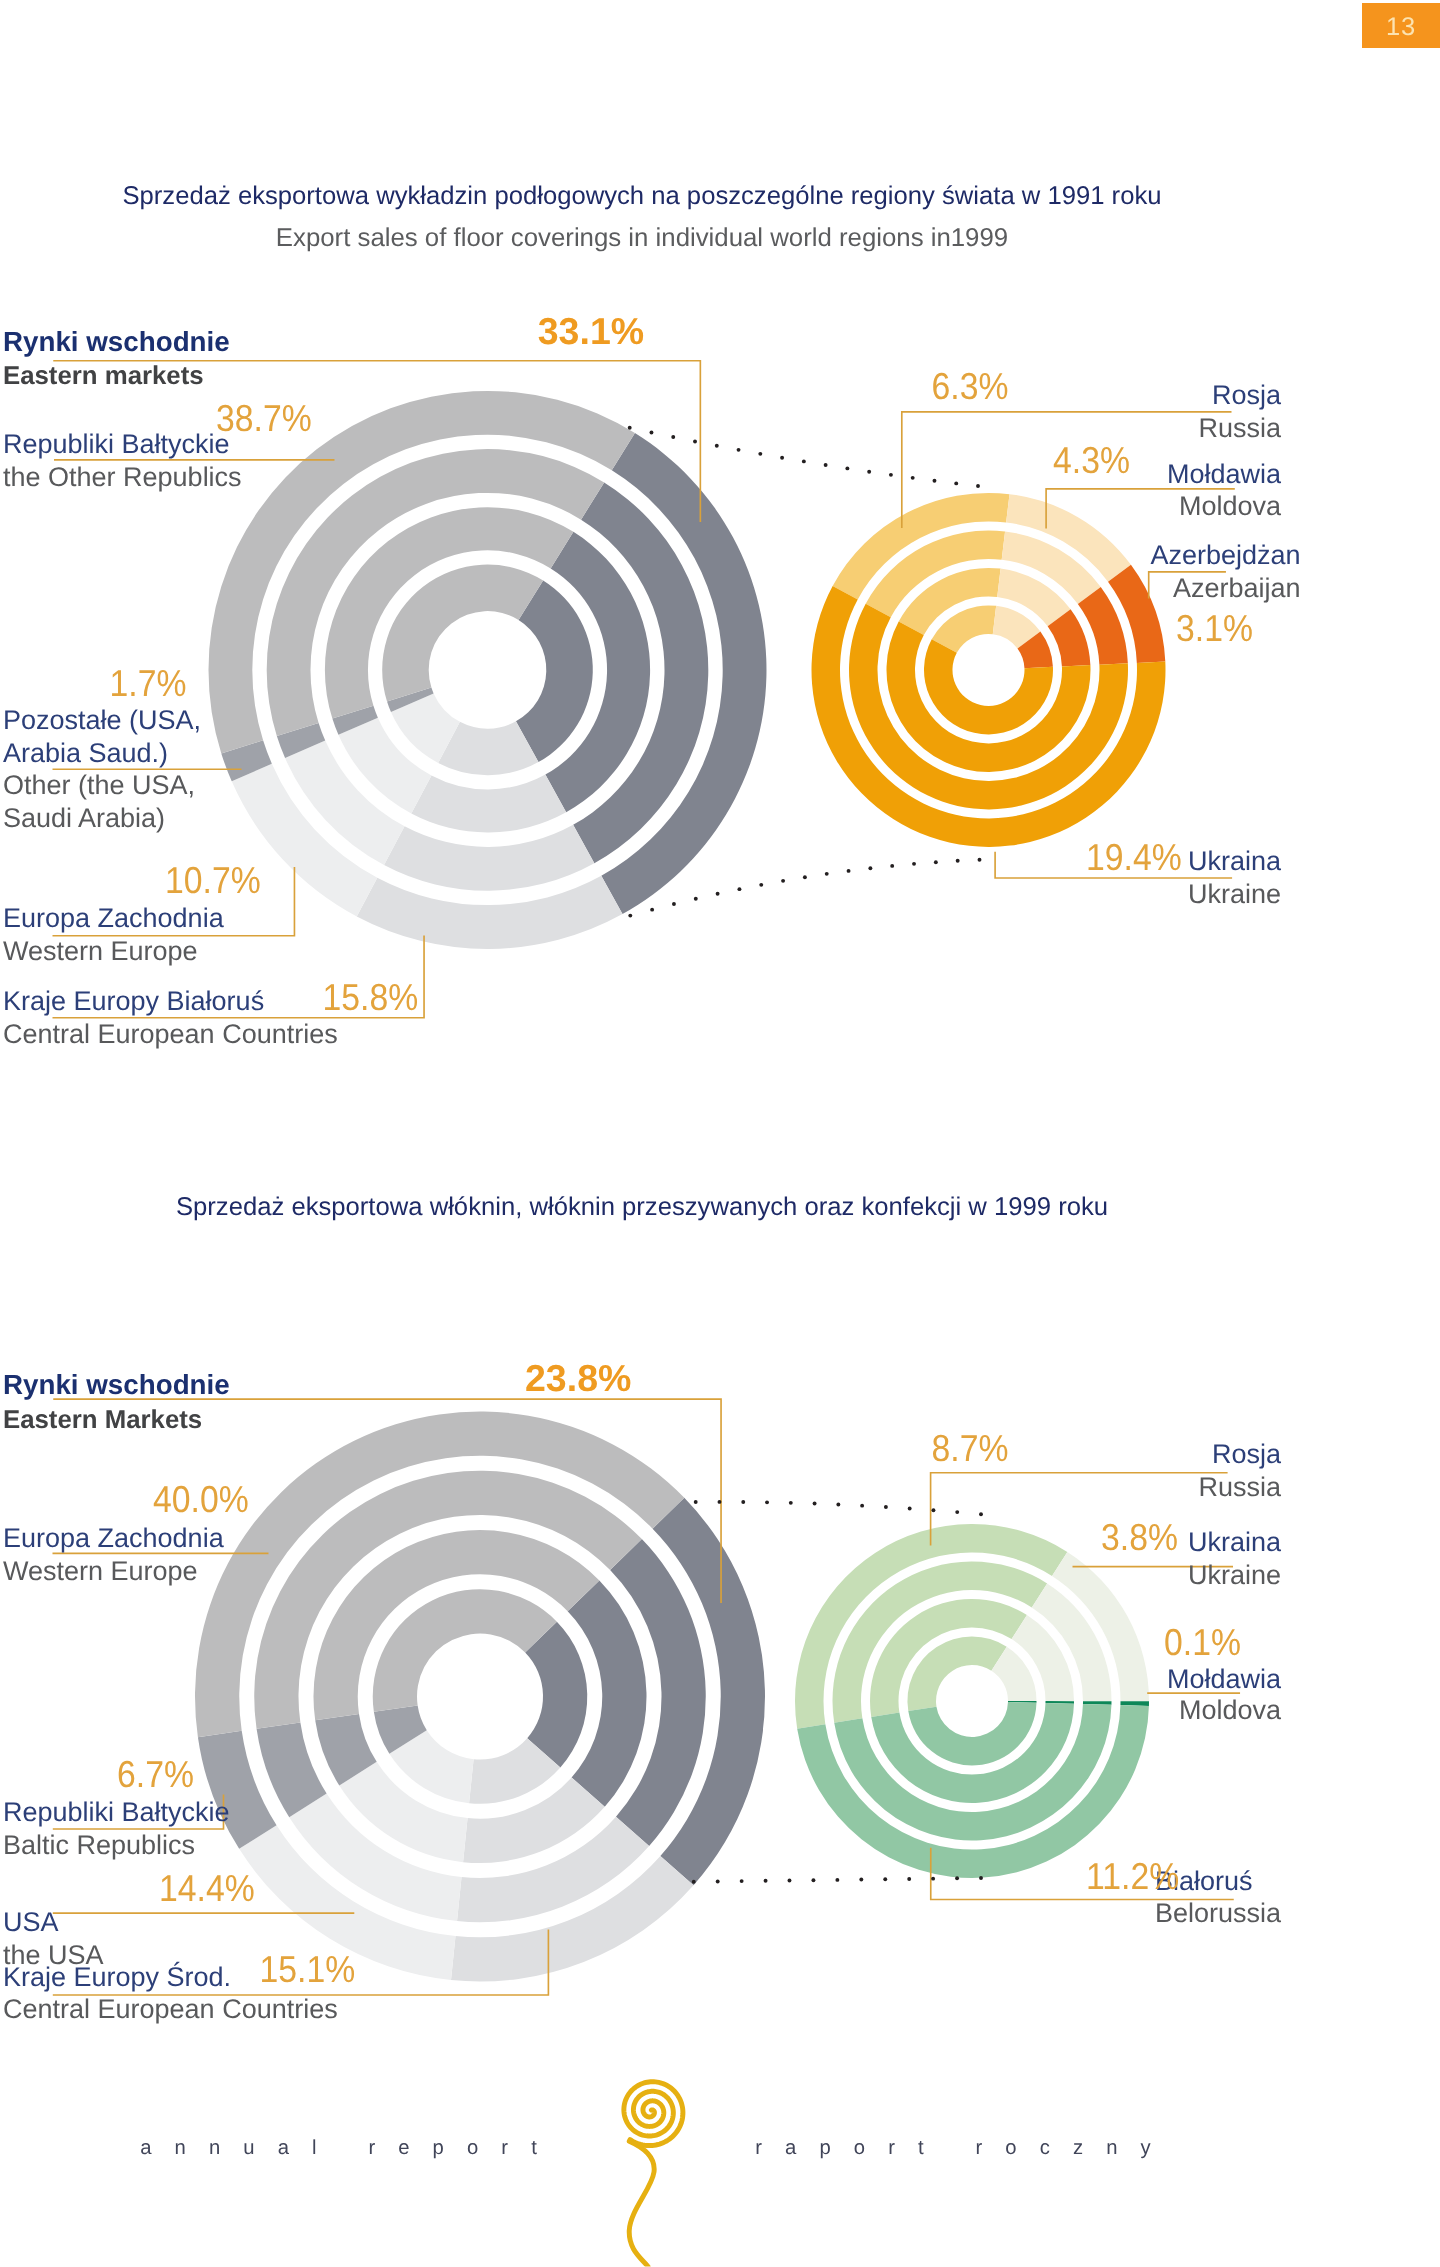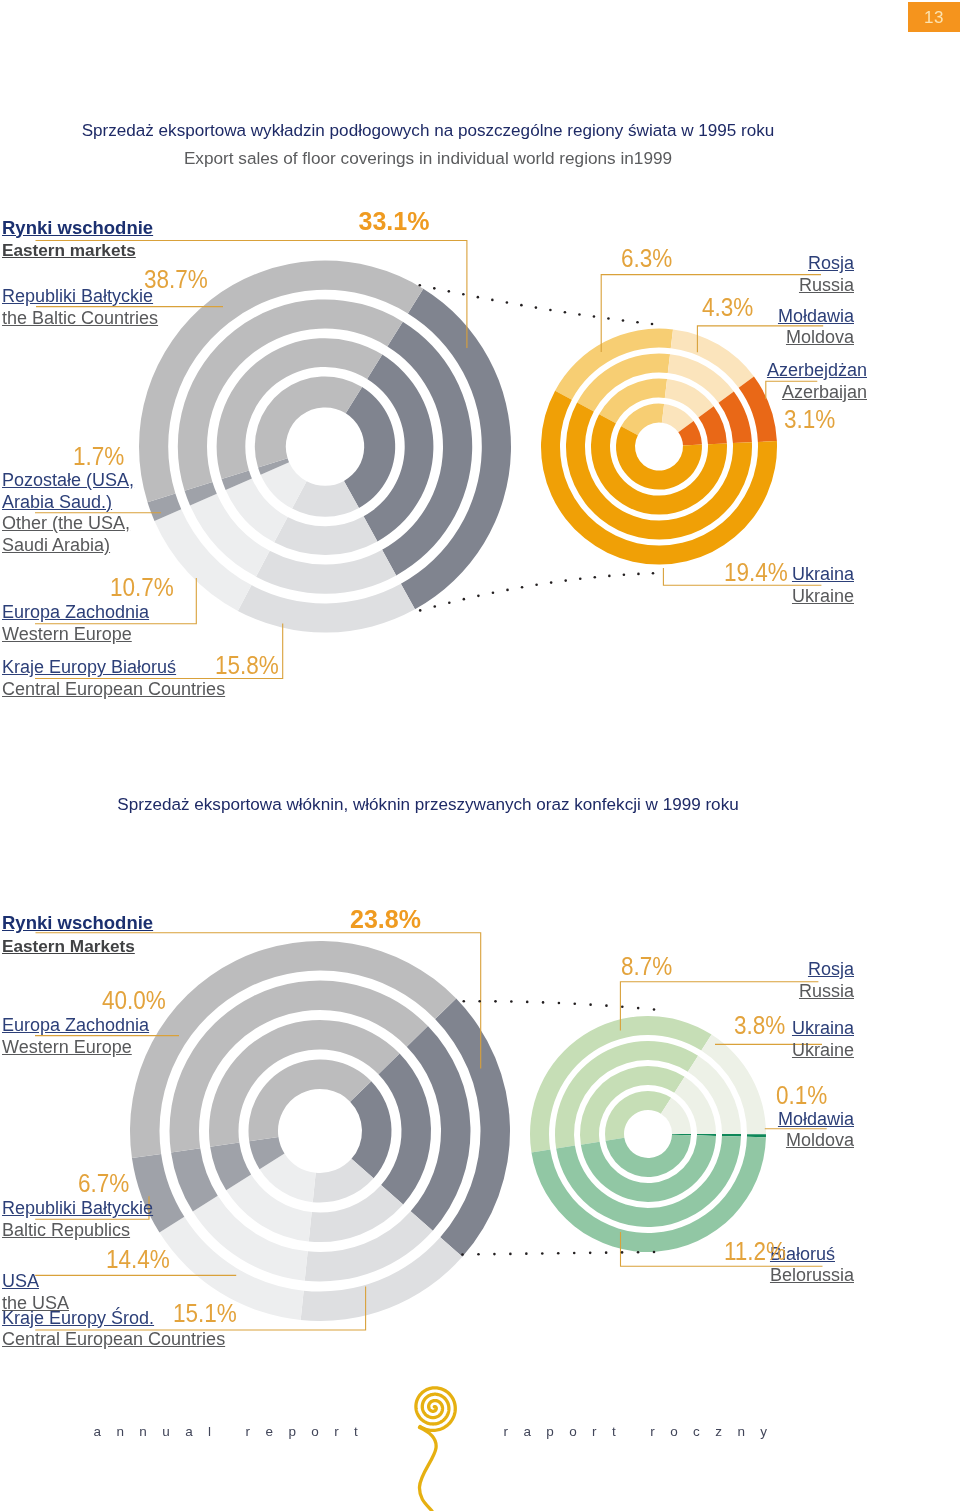--- a/index.html
+++ b/index.html
@@ -7,21 +7,21 @@
   body{width:960px;height:1511px;background:#ffffff;position:relative;overflow:hidden;
        font-family:"Liberation Sans",sans-serif;}
   .page{position:absolute;left:0;top:0;width:960px;height:1511px;border-radius:27px;}
   #pagenum{position:absolute;right:0;top:2px;width:52px;height:30px;background:#F5941D;
     color:#FCE3B0;font-size:17px;line-height:31px;text-align:center;letter-spacing:0.5px;}
   .ttl{position:absolute;left:0;width:856px;text-align:center;}
   .t-pl{color:#1E2A66;font-size:17.1px;line-height:20px;}
   .t-en{color:#5B5C5E;font-size:17.2px;line-height:20px;}
   svg.layer{position:absolute;left:0;top:0;width:960px;height:1511px;overflow:visible;}
   .lbl{position:absolute;white-space:nowrap;line-height:21.6px;}
-  .lbl div{white-space:nowrap;text-decoration:underline;}
+  .lbl div{white-space:nowrap;}
   .pl{color:#2C3F78;font-size:18px;}
   .en{color:#58595B;font-size:18px;}
   .bb{line-height:22.5px;}
   .bb .pl{font-weight:bold;color:#1B3070;font-size:18.5px;}
   .bb .en{font-weight:bold;color:#414244;font-size:17.2px;}
   .pct{position:absolute;color:#E3A33C;font-size:25px;white-space:nowrap;transform:scaleX(0.9);transform-origin:left top;}
   .pct.pb{font-weight:bold;color:#EF9B21;font-size:25px;transform:scaleX(1.0);}
   .foot{position:absolute;color:#414559;font-size:13.5px;letter-spacing:15.4px;}
   #footL{left:93.5px;top:1423.5px;}
   #footR{left:503.5px;top:1423.5px;}
@@ -109,21 +109,21 @@
         <path d="M716.00 1134.09A68 68 0 0 1 715.97 1135.88L696.98 1135.36A49 49 0 0 0 697.00 1134.06Z" fill="#0E8758"></path>
         <path d="M715.97 1135.88A68 68 0 0 1 580.84 1144.64L599.60 1141.67A49 49 0 0 0 696.98 1135.36Z" fill="#91C7A4"></path>
         <path d="M605.53 1140.73A43 43 0 0 1 671.17 1097.77L660.93 1113.78A24 24 0 0 0 624.30 1137.75Z" fill="#C6DEB6"></path>
         <path d="M671.17 1097.77A43 43 0 0 1 691.00 1134.06L672.00 1134.03A24 24 0 0 0 660.93 1113.78Z" fill="#EDF1E7"></path>
         <path d="M691.00 1134.06A43 43 0 0 1 690.98 1135.19L671.99 1134.67A24 24 0 0 0 672.00 1134.03Z" fill="#0E8758"></path>
         <path d="M690.98 1135.19A43 43 0 0 1 605.53 1140.73L624.30 1137.75A24 24 0 0 0 671.99 1134.67Z" fill="#91C7A4"></path>
       </g>
     </svg>
 
   <div class="ttl" style="left:0;top:120.5px">
-    <span class="t-pl">Sprzedaż eksportowa wykładzin podłogowych na poszczególne regiony świata w 1995 roku</span></div>
+    <span class="t-pl">Sprzedaż eksportowa wykładzin podłogowych na poszczególne regiony świata w 1991 roku</span></div>
   <div class="ttl" style="left:0;top:147.5px">
     <span class="t-en">Export sales of floor coverings in individual world regions in1999</span></div>
   <div class="ttl" style="left:0;top:794.5px">
     <span class="t-pl">Sprzedaż eksportowa włóknin, włóknin przeszywanych oraz konfekcji w 1999 roku</span></div>
 
   <svg class="layer" id="leads">
       <polyline points="35.5,240.5 466.9,240.5 466.9,348" fill="none" stroke="#D9A13A" stroke-width="1.1"></polyline>
       <polyline points="36,306.6 223,306.6" fill="none" stroke="#D9A13A" stroke-width="1.1"></polyline>
       <polyline points="35,512.8 161,512.8" fill="none" stroke="#D9A13A" stroke-width="1.1"></polyline>
       <polyline points="35,623.8 196.3,623.8 196.3,578" fill="none" stroke="#D9A13A" stroke-width="1.1"></polyline>
@@ -215,21 +215,21 @@
       </g>
     </svg>
   <div id="labels">
       <div class="lbl bb" style="left: 2px; top: 216.5px;">
         <div class="pl">Rynki wschodnie</div>
         <div class="en">Eastern markets</div>
       </div>
       <div class="pct pb" style="left: 358.5px; top: 207px;">33.1%</div>
       <div class="lbl" style="left: 2px; top: 286px;">
         <div class="pl">Republiki Bałtyckie</div>
-        <div class="en">the Baltic Countries</div>
+        <div class="en">the Other Republics</div>
       </div>
       <div class="pct" style="left: 143.5px; top: 264.6px;">38.7%</div>
       <div class="lbl" style="left: 2px; top: 470.3px;">
         <div class="pl">Pozostałe (USA,</div>
         <div class="pl">Arabia Saud.)</div>
         <div class="en">Other (the USA,</div>
         <div class="en">Saudi Arabia)</div>
       </div>
       <div class="pct" style="left: 72.5px; top: 441.8px;">1.7%</div>
       <div class="lbl" style="left: 2px; top: 602.4px;">

